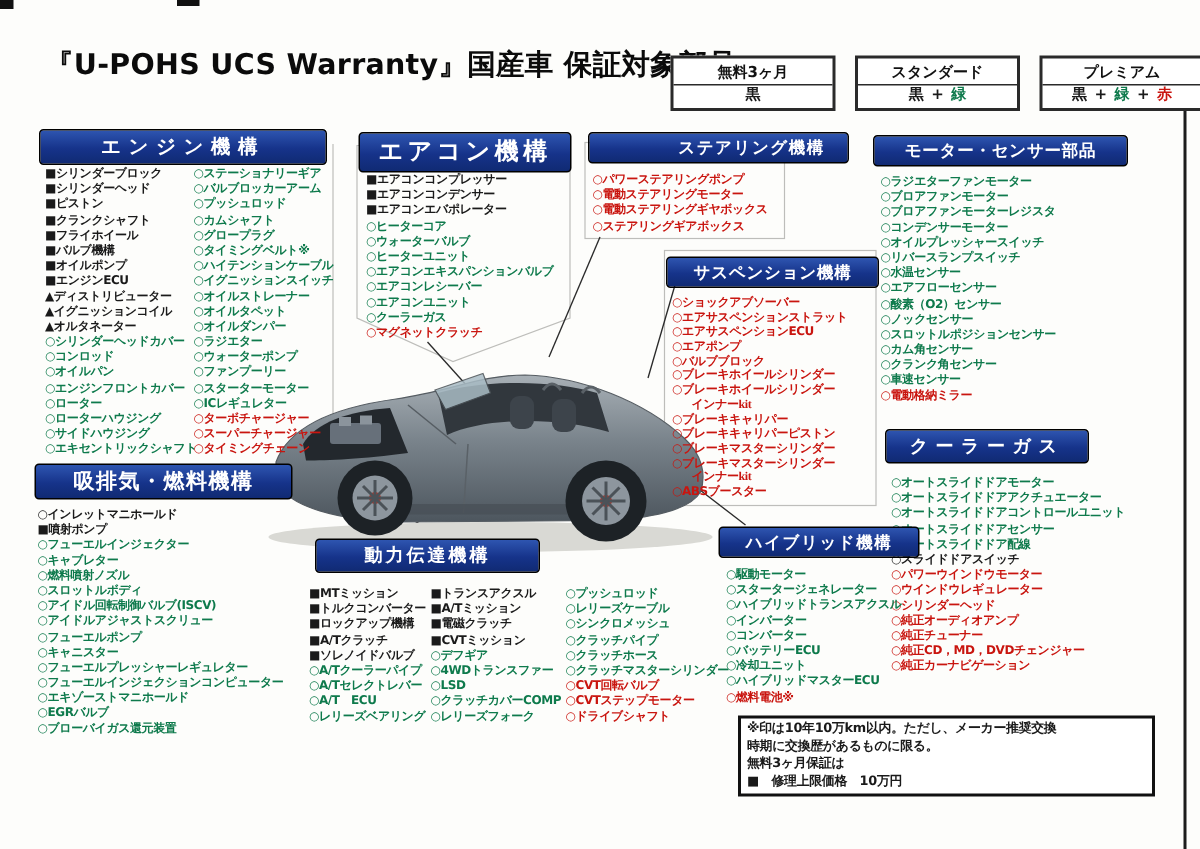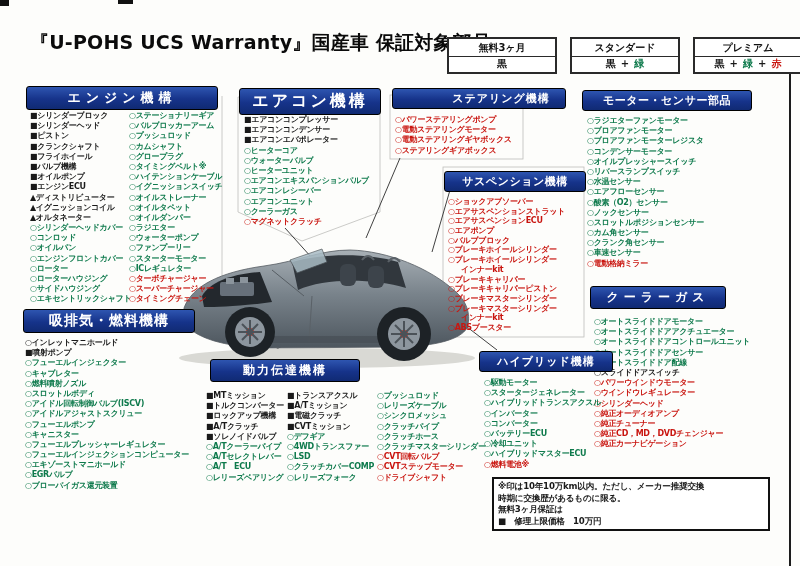--- a/index.html
+++ b/index.html
@@ -29,21 +29,21 @@
   #h-suspension{left:444px;top:171px;width:140px;font-size:11px;letter-spacing:0.5px;}
   #h-other{left:590px;top:286px;width:134px;font-size:12px;letter-spacing:5px;}
   #h-intake{left:23px;top:309px;width:170px;font-size:14px;letter-spacing:1px;}
   #h-power{left:210px;top:359px;width:148px;font-size:12px;letter-spacing:2px;}
   #h-hybrid{left:479px;top:351px;width:132px;font-size:11px;letter-spacing:1px;}
   
   .list{position:absolute;}
   .li{white-space:nowrap;font-weight:bold;font-size:8px;letter-spacing:-0.3px;
       height:10.2px;line-height:10.5px;}
   .c-k{color:var(--k);} .c-g{color:var(--g);} .c-r{color:var(--r);}
-  .ind{padding-left:13px;}
+  .ind{padding-left:13px;font-family:Liberation Serif, serif;}
   #l-engine1{left:30px;top:111px}
   #l-engine2{left:129px;top:111px}
   #l-aircon{left:244px;top:115px}
   #l-steering{left:395px;top:115px}
   #l-motor{left:587px;top:116px}
   #l-susp{left:448px;top:197px}
   #l-susp .li{height:9.7px;line-height:9.9px;}
   #l-other{left:594px;top:317px}
   #l-intake{left:25px;top:338px}
   #l-power1{left:206px;top:391px}

